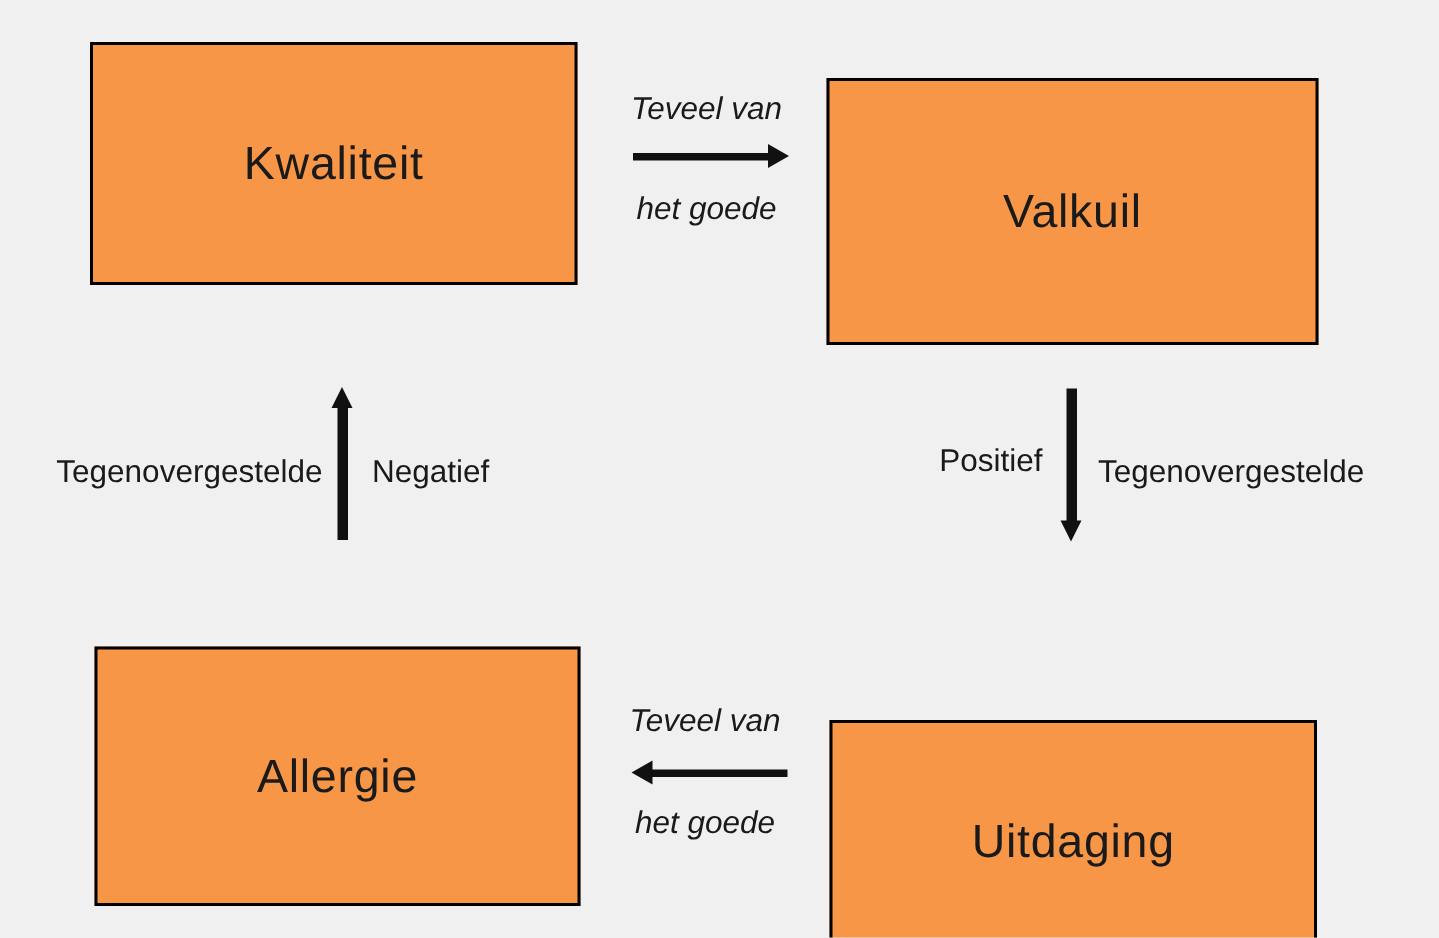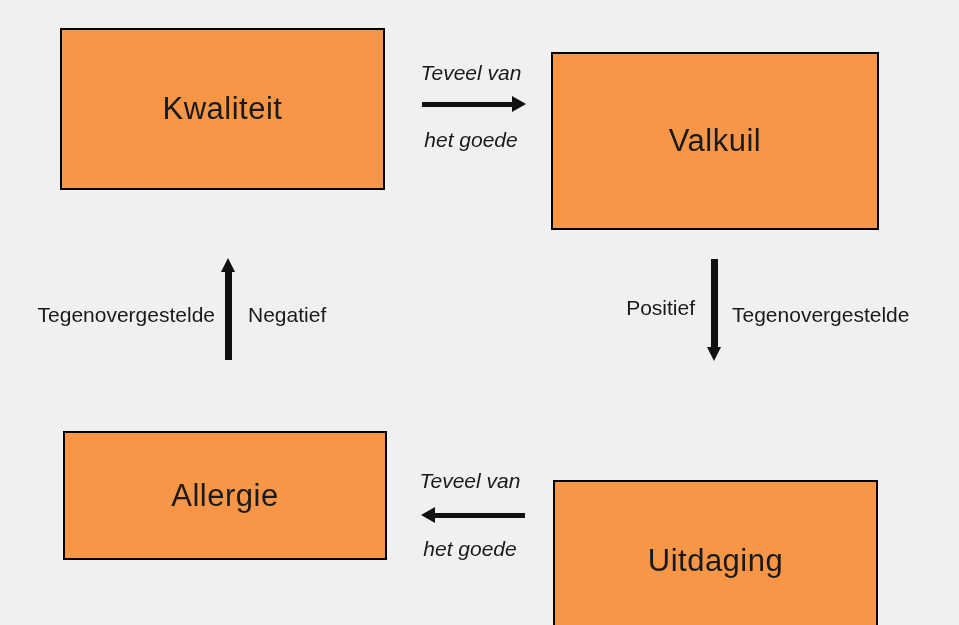--- a/index.html
+++ b/index.html
@@ -25,21 +25,21 @@
     background:var(--box-fill);
     border:2.5px solid var(--box-border);
     box-sizing:border-box;
     display:flex;align-items:center;justify-content:center;
     color:var(--text);
     font-size:31px;
     letter-spacing:0.5px;
   }
   .box-kwaliteit{left:60px;top:28px;width:325px;height:162px;}
   .box-valkuil  {left:551px;top:25px;width:328px;height:178px;margin-top:27px;}
-  .box-allergie {left:63px;top:431px;width:324px;height:129px;}
+  .box-allergie {left:63px;top:431px;width:324px;height:173px;}
   .box-uitdaging{left:553px;top:432px;width:325px;height:161px;margin-top:48px;}
 
   .lbl{
     position:absolute;
     color:var(--text);
     font-size:21px;
     white-space:nowrap;
     line-height:24px;
   }
   .lbl-center{text-align:center;font-style:italic;}

